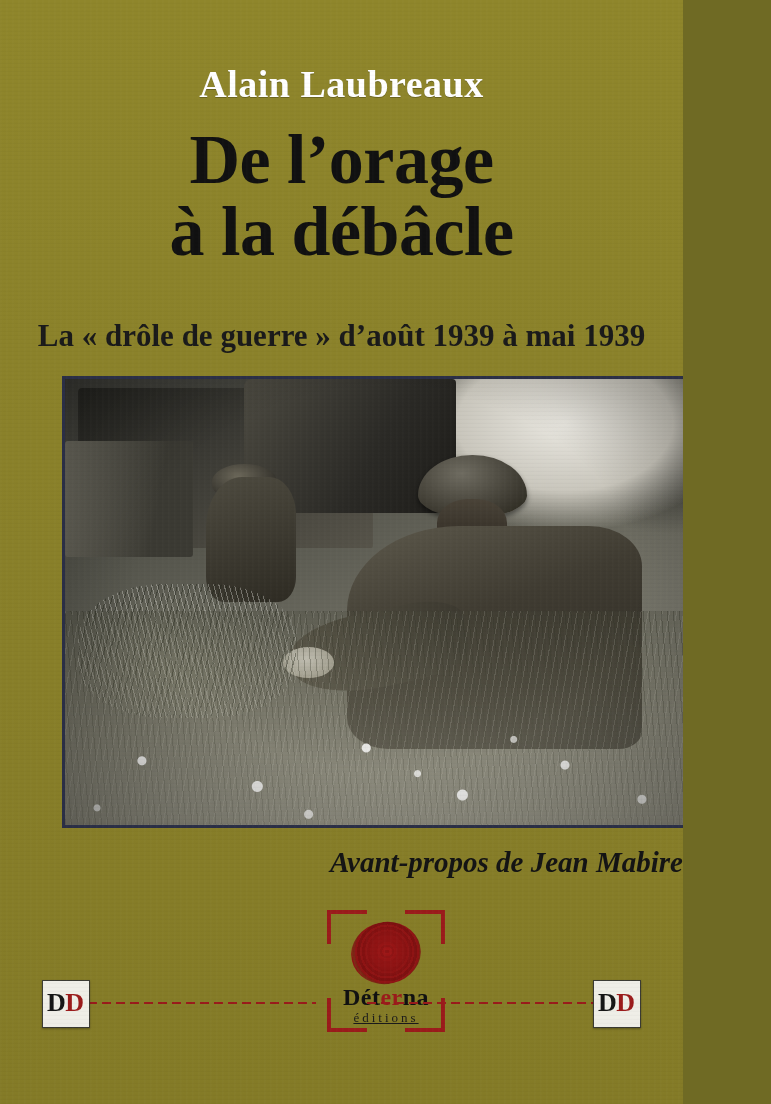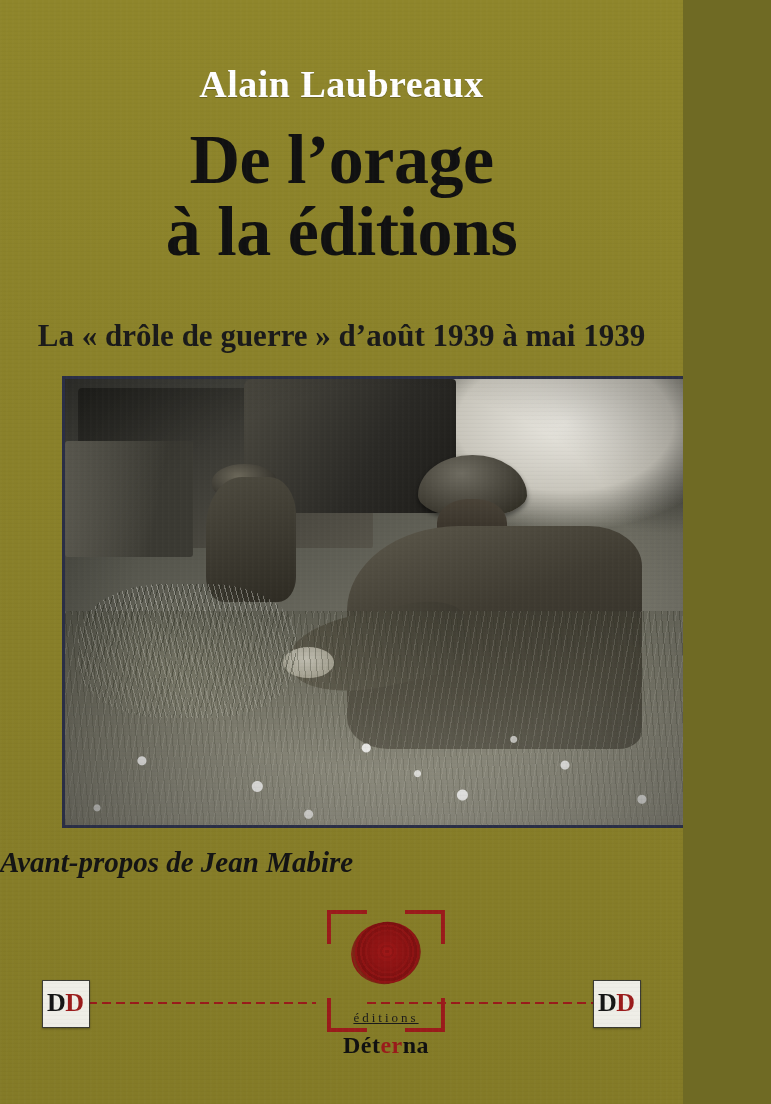--- a/index.html
+++ b/index.html
@@ -188,21 +188,21 @@
   }
   .vignette {
     position: absolute; inset: 0;
     background: radial-gradient(ellipse at 50% 45%, rgba(0,0,0,0) 55%, rgba(0,0,0,.35) 100%);
   }
   .preface {
     position: absolute;
     top: 846px;
     left: 0;
     width: 100%;
-    text-align: left;
+    text-align: right;
     color: #141414;
     font-size: 29px;
     font-style: italic;
     font-weight: bold;
   }
   
   .logo {
     position: absolute;
     left: 327px;
     top: 910px;
@@ -229,21 +229,20 @@
   }
   .logo-word {
     position: absolute;
     left: 0; top: 74px;
     width: 100%;
     text-align: center;
     color: #111;
     font-size: 24px;
     font-weight: bold;
     letter-spacing: .5px;
-    margin-top: 48px;
   }
   .logo-word .accent { color: #9b1b1b; }
   .logo-sub {
     position: absolute;
     left: 0; top: 100px;
     width: 100%;
     text-align: center;
     color: #1a1a1a;
     font-size: 13px;
     letter-spacing: 3px;
@@ -293,21 +292,21 @@
 </style>
 </head>
 <body>
 
 <div class="cover">
 
   <div class="author">Alain Laubreaux</div>
 
   <div class="title">
     <span class="line1">De l’orage</span>
-    <span class="line2">à la éditions</span>
+    <span class="line2">à la débâcle</span>
   </div>
 
   <div class="subtitle">La « drôle de guerre » d’août 1939 à mai 1939</div>
 
   <div class="photo-frame">
     <div class="photo">
       <div class="ph-el truck"></div>
       <div class="ph-el truck2"></div>
       <div class="ph-el truck3"></div>
       <div class="ph-el secondhelm"></div>

